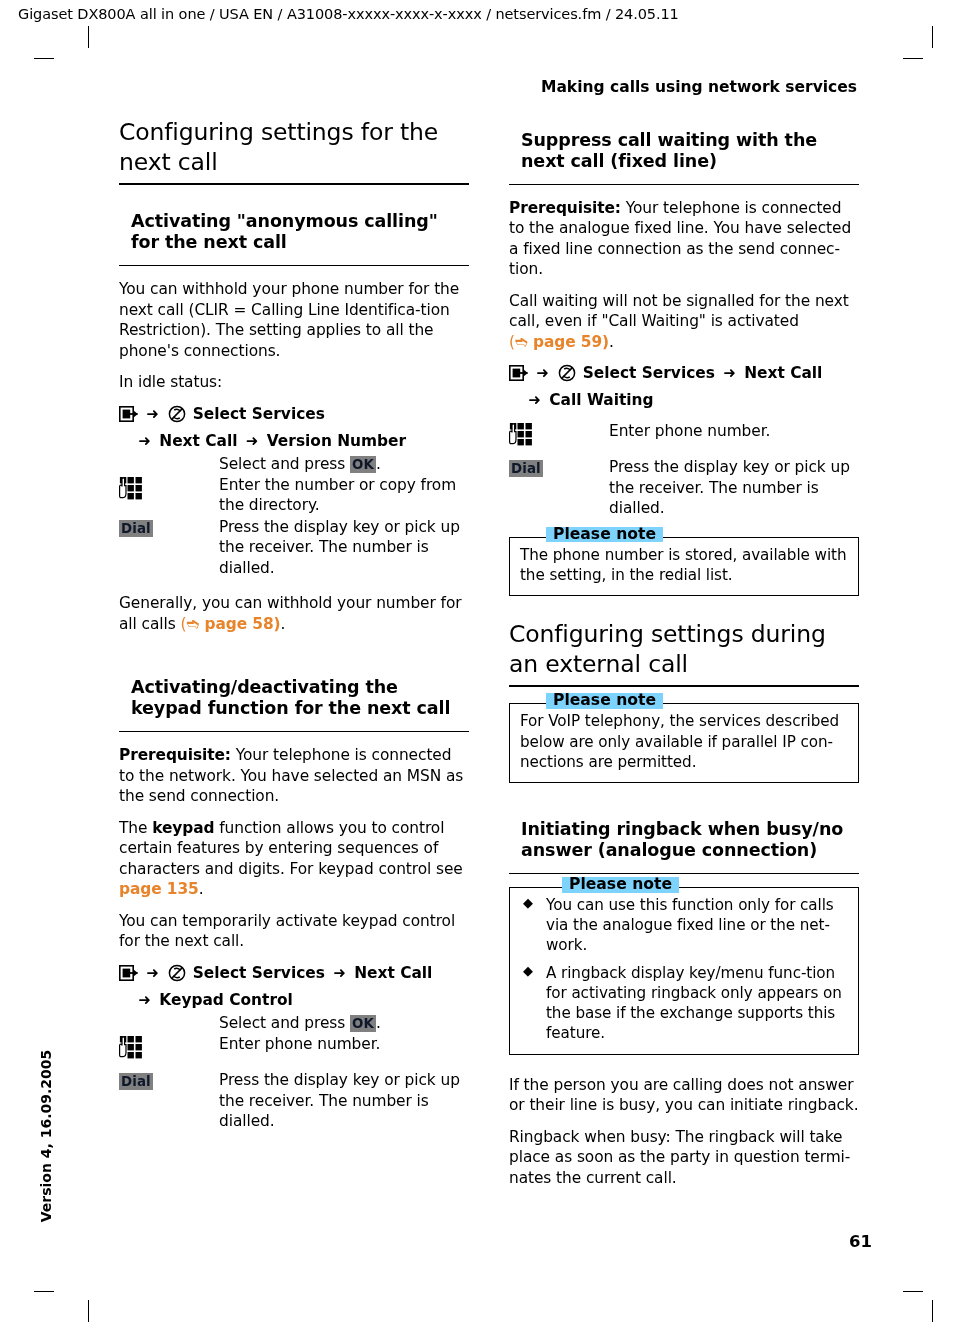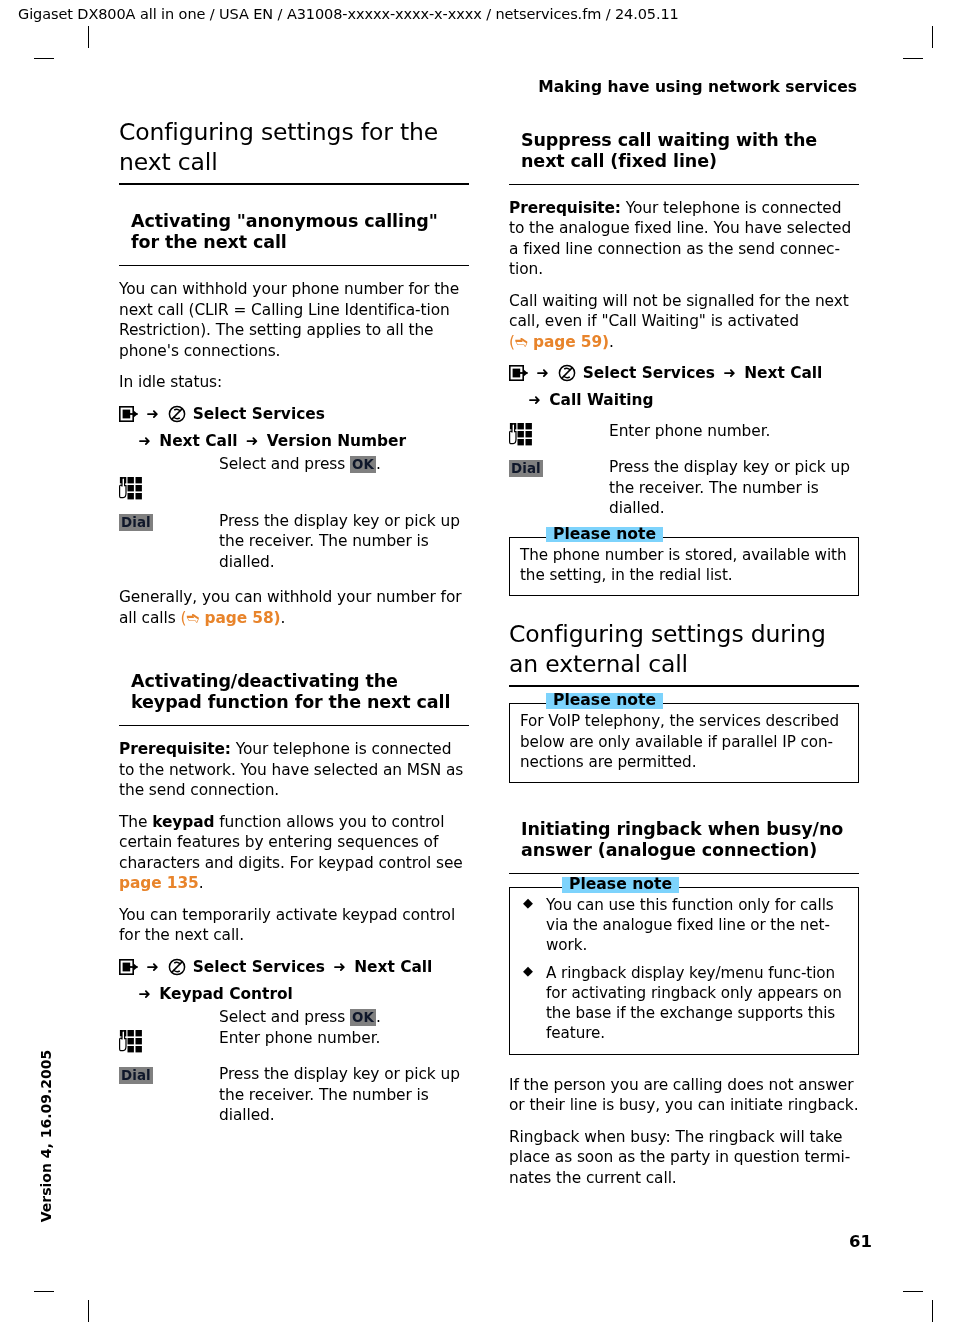--- a/index.html
+++ b/index.html
@@ -222,21 +222,21 @@
   <div class="cropmark cm-v" style="left:932px; top:26px;"></div>
   <div class="cropmark cm-h" style="left:34px;  top:58px;"></div>
   <div class="cropmark cm-h" style="left:903px; top:58px;"></div>
   <div class="cropmark cm-h" style="left:34px;  top:1291px;"></div>
   <div class="cropmark cm-h" style="left:903px; top:1291px;"></div>
   <div class="cropmark cm-v" style="left:88px;  top:1300px;"></div>
   <div class="cropmark cm-v" style="left:932px; top:1300px;"></div>
 
   <div class="doc-slug">Gigaset DX800A all in one / USA EN / A31008-xxxxx-xxxx-x-xxxx / netservices.fm / 24.05.11</div>
 
-  <div class="running-head">Making have using network services</div>
+  <div class="running-head">Making calls using network services</div>
 
   <div class="version-side">Version 4, 16.09.2005</div>
 
   <div class="folio">61</div>
 
   <div class="col col-left">
 
     <h1 class="h-main">Configuring settings for the next call</h1>
     <div class="rule-thick"></div>
 
@@ -287,20 +287,21 @@
             <rect x="16.5" y="1" width="6.4" height="6.4" fill="#000"></rect>
             <rect x="8.5" y="9" width="6.4" height="6.4" fill="#000"></rect>
             <rect x="16.5" y="9" width="6.4" height="6.4" fill="#000"></rect>
             <rect x="8.5" y="17" width="6.4" height="6.4" fill="#000"></rect>
             <rect x="16.5" y="17" width="6.4" height="6.4" fill="#000"></rect>
             <rect x="0.9" y="1" width="6.4" height="6.4" fill="#000"></rect>
             <path d="M3.0 3.0 C3.0 1.4 5.6 1.4 5.6 3.0 L5.6 9.6 L7.0 9.6 L7.0 17.0 C7.0 20.0 5.6 21.6 4.2 21.6 L1.6 21.6 C0.8 21.6 0.6 20.4 0.6 19.0 L0.6 10.4 C0.6 8.6 3.0 8.6 3.0 10.4 Z" fill="#ffffff" stroke="#000" stroke-width="1.2"></path>
           </svg>
         </span>
       </div>
+      <div class="step-text">Enter the number or copy from the directory.</div>
     </div>
 
     <div class="step">
       <div class="step-key">
         <span class="dispkey">Dial</span>
       </div>
       <div class="step-text">Press the display key or pick up the receiver.  The number is dialled.</div>
     </div>
 
     <div class="sp-14"></div>

